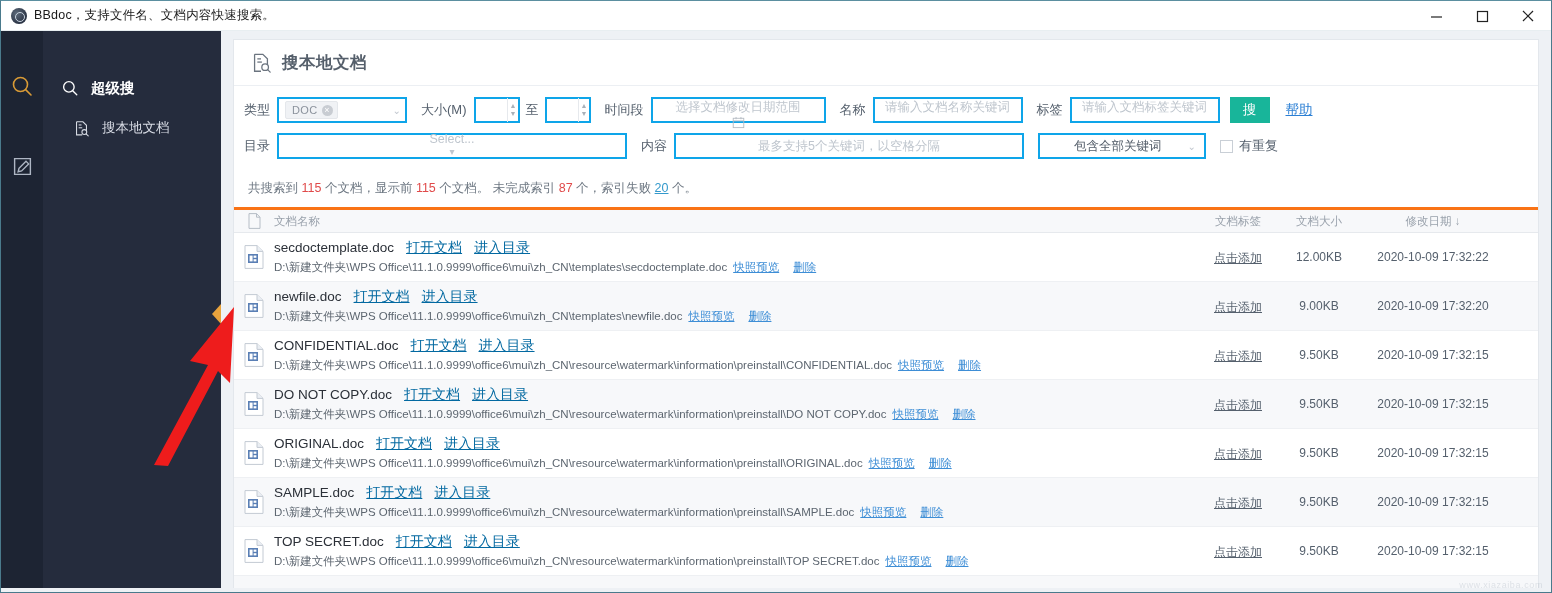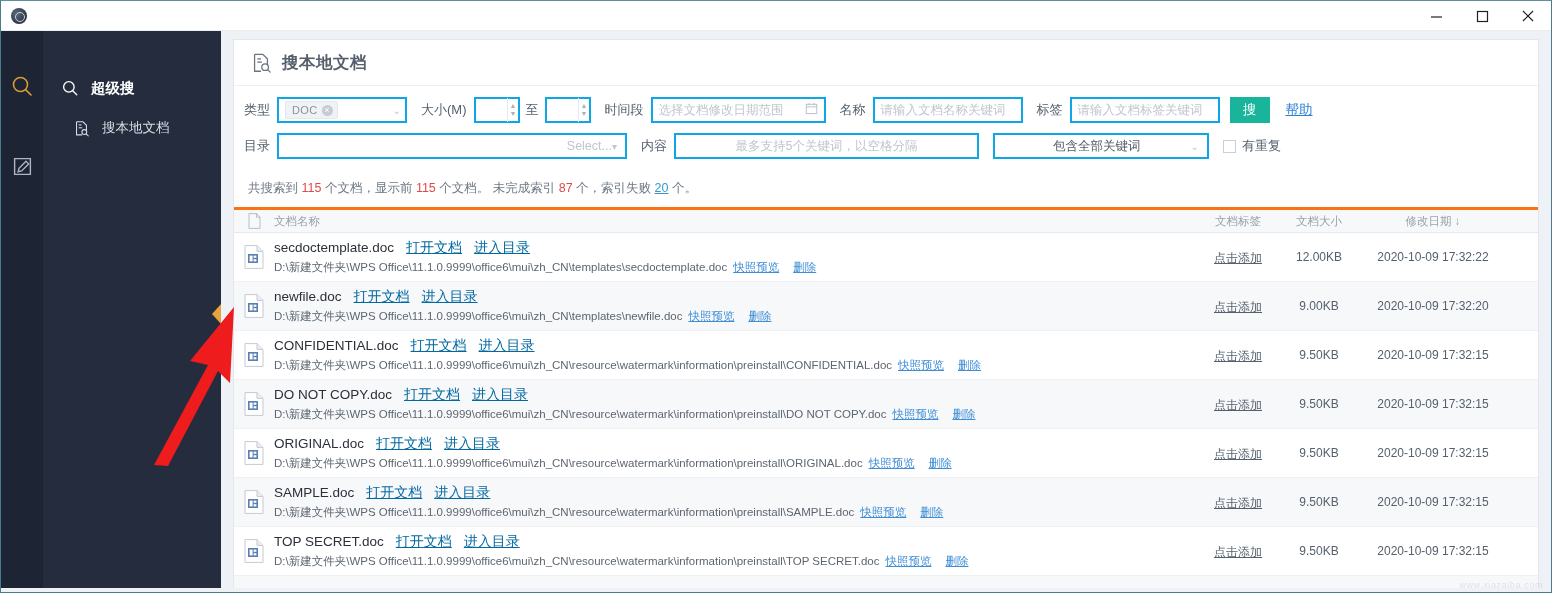--- a/index.html
+++ b/index.html
@@ -108,21 +108,21 @@
 
   
   .filters { padding: 10px 10px 4px 10px; flex: none; }
   .frow { display: flex; align-items: center; height: 28px; margin-bottom: 8px; }
   .flabel { font-size: 13px; color: #55606d; margin-right: 7px; white-space: nowrap; }
   .fctrl {
     height: 26px; border: 2px solid #0ea5e9; background: #fff;
     display: flex; align-items: center; font-size: 12.5px; color: #333;
     position: relative;
   }
-  .fctrl.ph { color: #bfc6ce; }
+  .fctrl.ph { color: #bfc6ce; flex-direction: column; }
   .sel-type { width: 130px; padding: 0 4px 0 6px; justify-content: space-between; }
   .tag {
     background: #f0f2f5; border: 1px solid #e4e7eb; border-radius: 2px;
     height: 18px; display: flex; align-items: center; padding: 0 4px 0 6px;
     font-size: 11px; color: #8b929c; letter-spacing: .4px;
   }
   .tag .x {
     margin-left: 4px; width: 11px; height: 11px; border-radius: 50%;
     background: #c8ccd2; color: #fff; font-size: 9px; line-height: 11px;
     text-align: center; display: inline-block;
@@ -136,22 +136,22 @@
   .spinner {
     width: 14px; height: 24px; border-left: 1px solid #e6e9ed;
     display: flex; flex-direction: column; justify-content: center; align-items: center;
     color: #aab1b9; font-size: 7px; line-height: 8px;
   }
   .mid-label { font-size: 13px; color: #55606d; margin: 0 6px; }
   .date-in { width: 175px; padding: 0 6px; justify-content: space-between; }
   .name-in { width: 150px; padding: 0 6px; }
   .tagkw-in { width: 150px; padding: 0 6px; }
   .dir-in { width: 350px; padding: 0 8px; justify-content: flex-end; }
-  .content-in { width: 305px; justify-content: center; }
-  .match-sel { width: 216px; padding: 0 8px; justify-content: space-between; }
+  .content-in { width: 350px; justify-content: center; }
+  .match-sel { width: 168px; padding: 0 8px; justify-content: space-between; }
   .match-sel .mtext { flex: 1; text-align: center; color: #525c68; }
   .btn-search {
     height: 26px; width: 40px; background: #18b59a; color: #fff;
     display: flex; align-items: center; justify-content: center;
     font-size: 13.5px; margin-left: 10px; cursor: pointer;
   }
   .lnk-help {
     font-size: 13.5px; color: #2b7fd4; text-decoration: underline;
     margin-left: 16px; cursor: pointer;
   }
@@ -237,20 +237,21 @@
     position: absolute; left: 0; right: 0; bottom: 0; height: 4px; background: #eef1f5;
   }
 </style>
 </head>
 <body>
 
 <div class="app">
 
   <div class="titlebar">
     <div class="title-logo"></div>
+    <div class="title-text">BBdoc，支持文件名、文档内容快速搜索。</div>
     <div class="win-controls">
       <div class="win-btn">
         <svg width="13" height="13" viewBox="0 0 13 13">
             <line x1="1" y1="7" x2="12" y2="7" stroke="#222" stroke-width="1.2"></line>
           </svg>
       </div>
       <div class="win-btn">
         <svg width="13" height="13" viewBox="0 0 13 13">
             <rect x="1.5" y="1.5" width="10" height="10" fill="none" stroke="#222" stroke-width="1.2"></rect>
           </svg>

